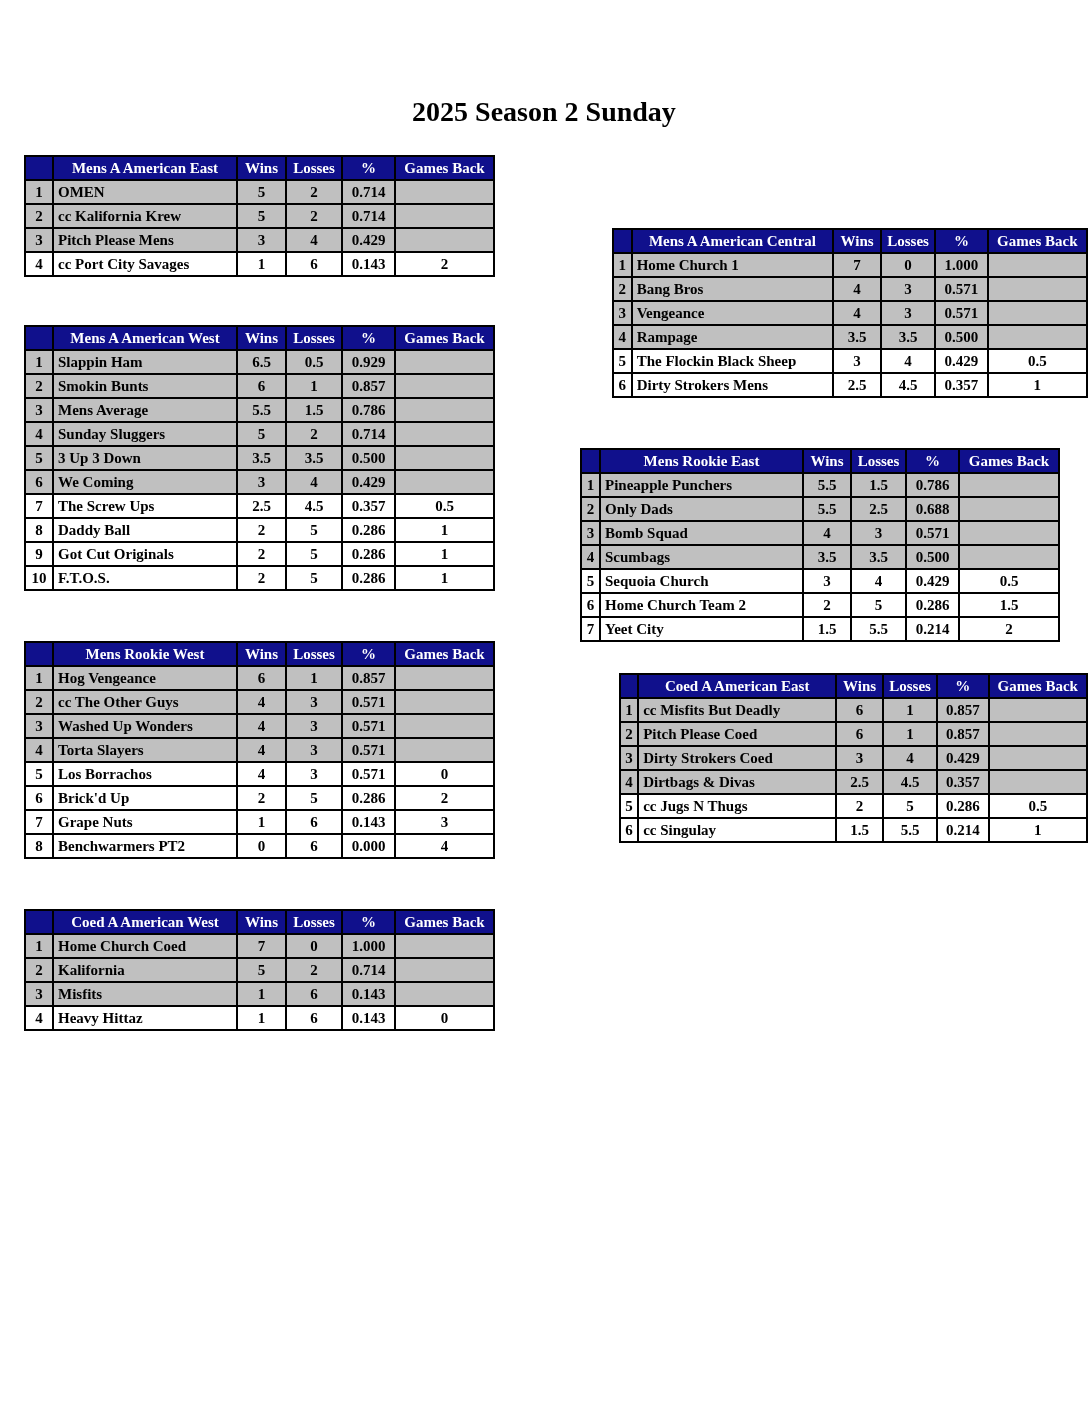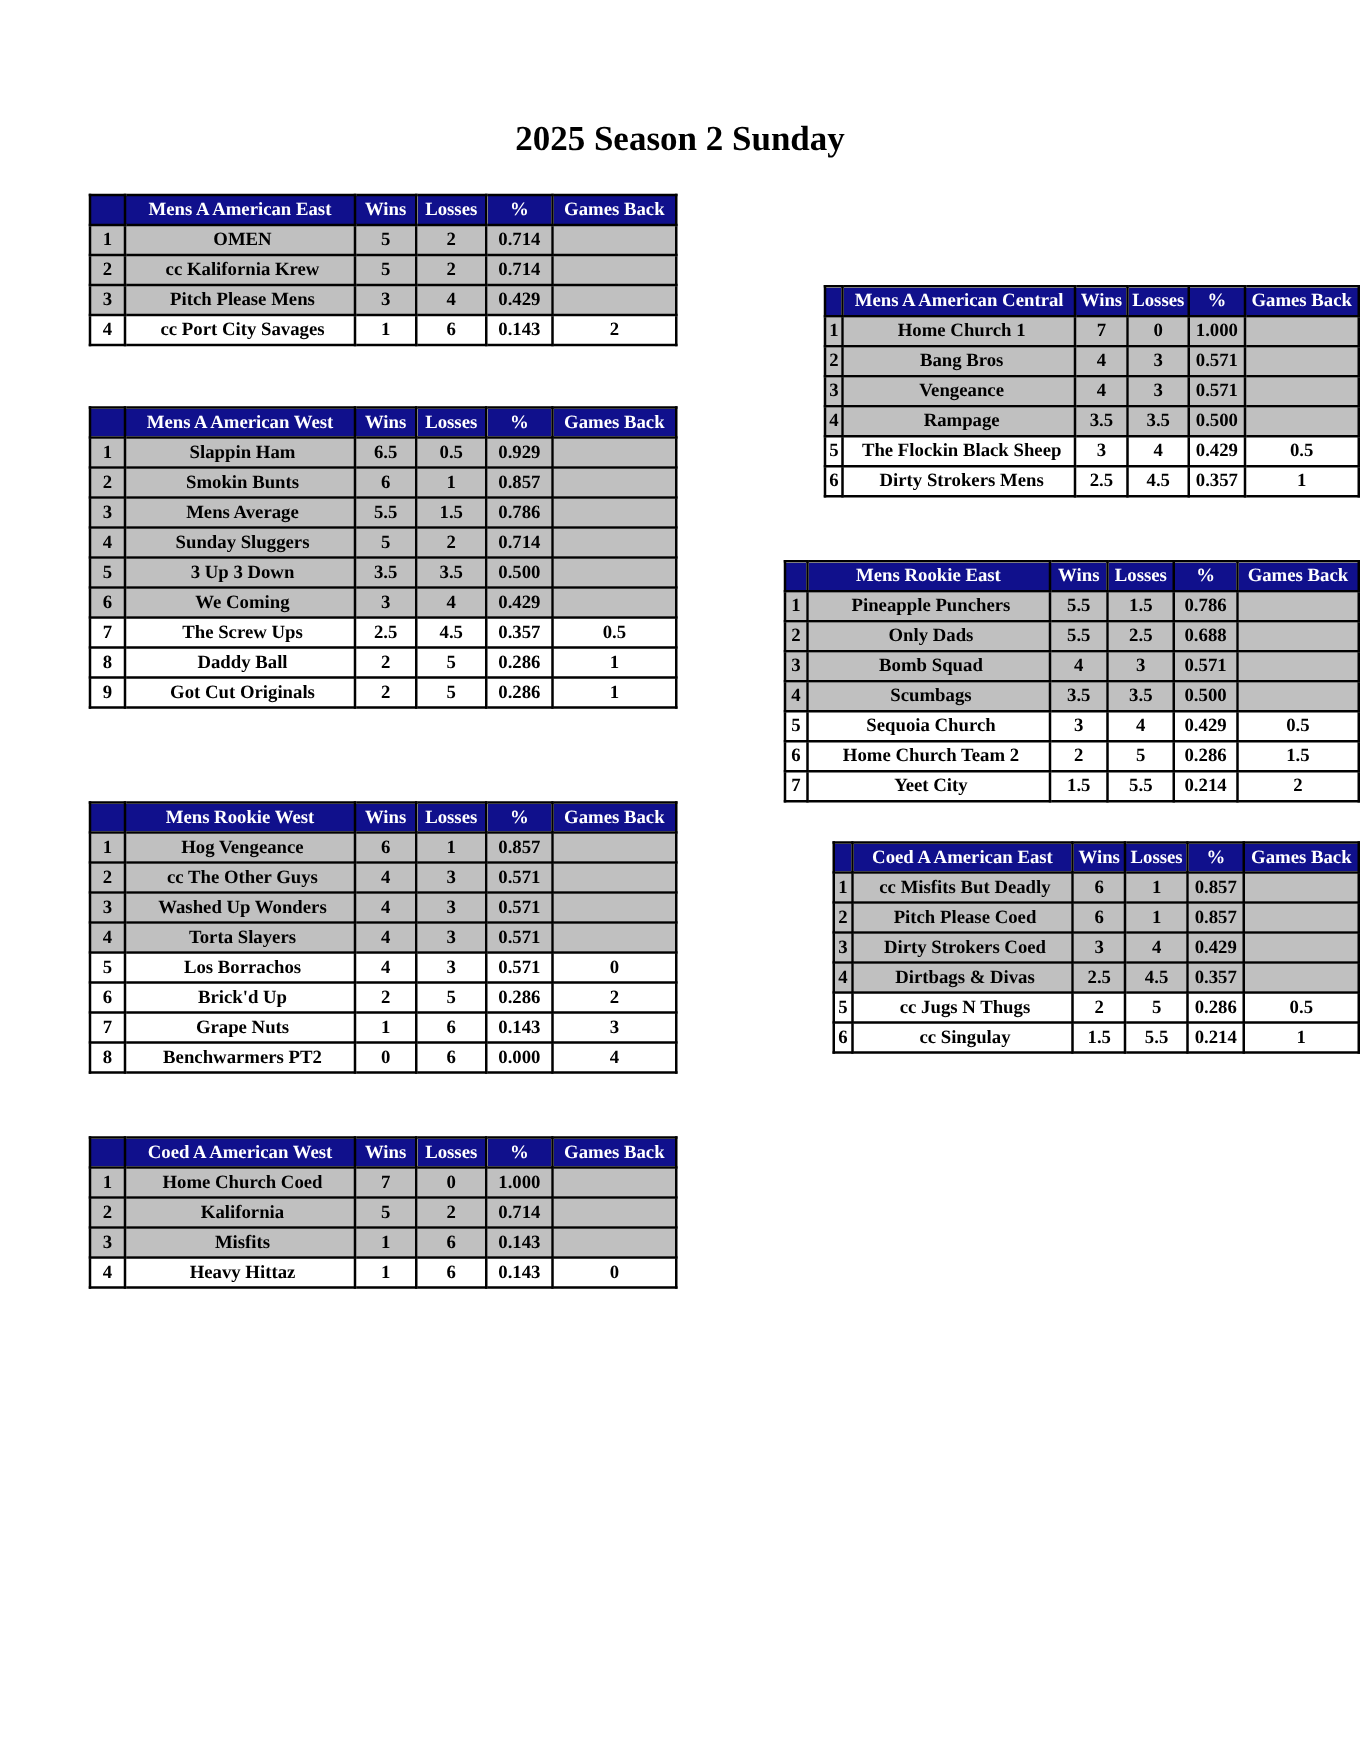--- a/index.html
+++ b/index.html
@@ -1,31 +1,31 @@
 <!DOCTYPE html>
 <html style="--header-bg: #10108C; --header-text: #FFFFFF; --row-gray: #C0C0C0; --row-white: #FFFFFF; --border: #000000;"><head>
 <meta charset="utf-8">
 <style>
   html,body{margin:0;padding:0;background:#ffffff;}
   body{width:1088px;height:1408px;font-family:"Liberation Serif","DejaVu Serif",serif;}
   .page{position:relative;width:1088px;height:1112px;background:#ffffff;overflow:hidden;}
   .title{position:absolute;top:96px;left:0;width:100%;text-align:center;
          font-size:28px;font-weight:bold;color:#000;letter-spacing:0px;}
-  .tbl-wrap{position:absolute;margin-left:47px;}
+  .tbl-wrap{position:absolute;}
   table.standings{border-collapse:collapse;table-layout:fixed;}
   table.standings th,table.standings td{
     border:2px solid var(--border,#000);
     height:22px;padding:0;font-size:15px;font-weight:bold;
     overflow:hidden;white-space:nowrap;line-height:22px;
   }
   table.standings thead th{
     background:var(--header-bg,#10108C);color:var(--header-text,#fff);
     text-align:center;
   }
-  table.standings td.team{text-align:center;padding-left:4px;}
+  table.standings td.team{text-align:left;padding-left:4px;}
   table.standings td.rank,table.standings td.num{text-align:center;}
   tr.shaded td{background:var(--row-gray,#C0C0C0);}
   tr.open td{background:var(--row-white,#ffffff);}
 </style>
 </head>
 <body>
 
 <div class="page">
 
   <div class="title">2025 Season 2 Sunday</div>
@@ -173,20 +173,28 @@
             <td class="num">1</td>
           </tr>
           <tr class="open">
             <td class="rank">9</td>
             <td class="team">Got Cut Originals</td>
             <td class="num">2</td>
             <td class="num">5</td>
             <td class="num">0.286</td>
             <td class="num">1</td>
           </tr>
+          <tr class="open">
+            <td class="rank">10</td>
+            <td class="team">F.T.O.S.</td>
+            <td class="num">2</td>
+            <td class="num">5</td>
+            <td class="num">0.286</td>
+            <td class="num">1</td>
+          </tr>
         </tbody>
       </table>
   </div>
 
   <div class="tbl-wrap" style="left:24px;top:641px;">
     <table class="standings">
       <colgroup>
           <col style="width:28px">
           <col style="width:184px">
           <col style="width:49px">

